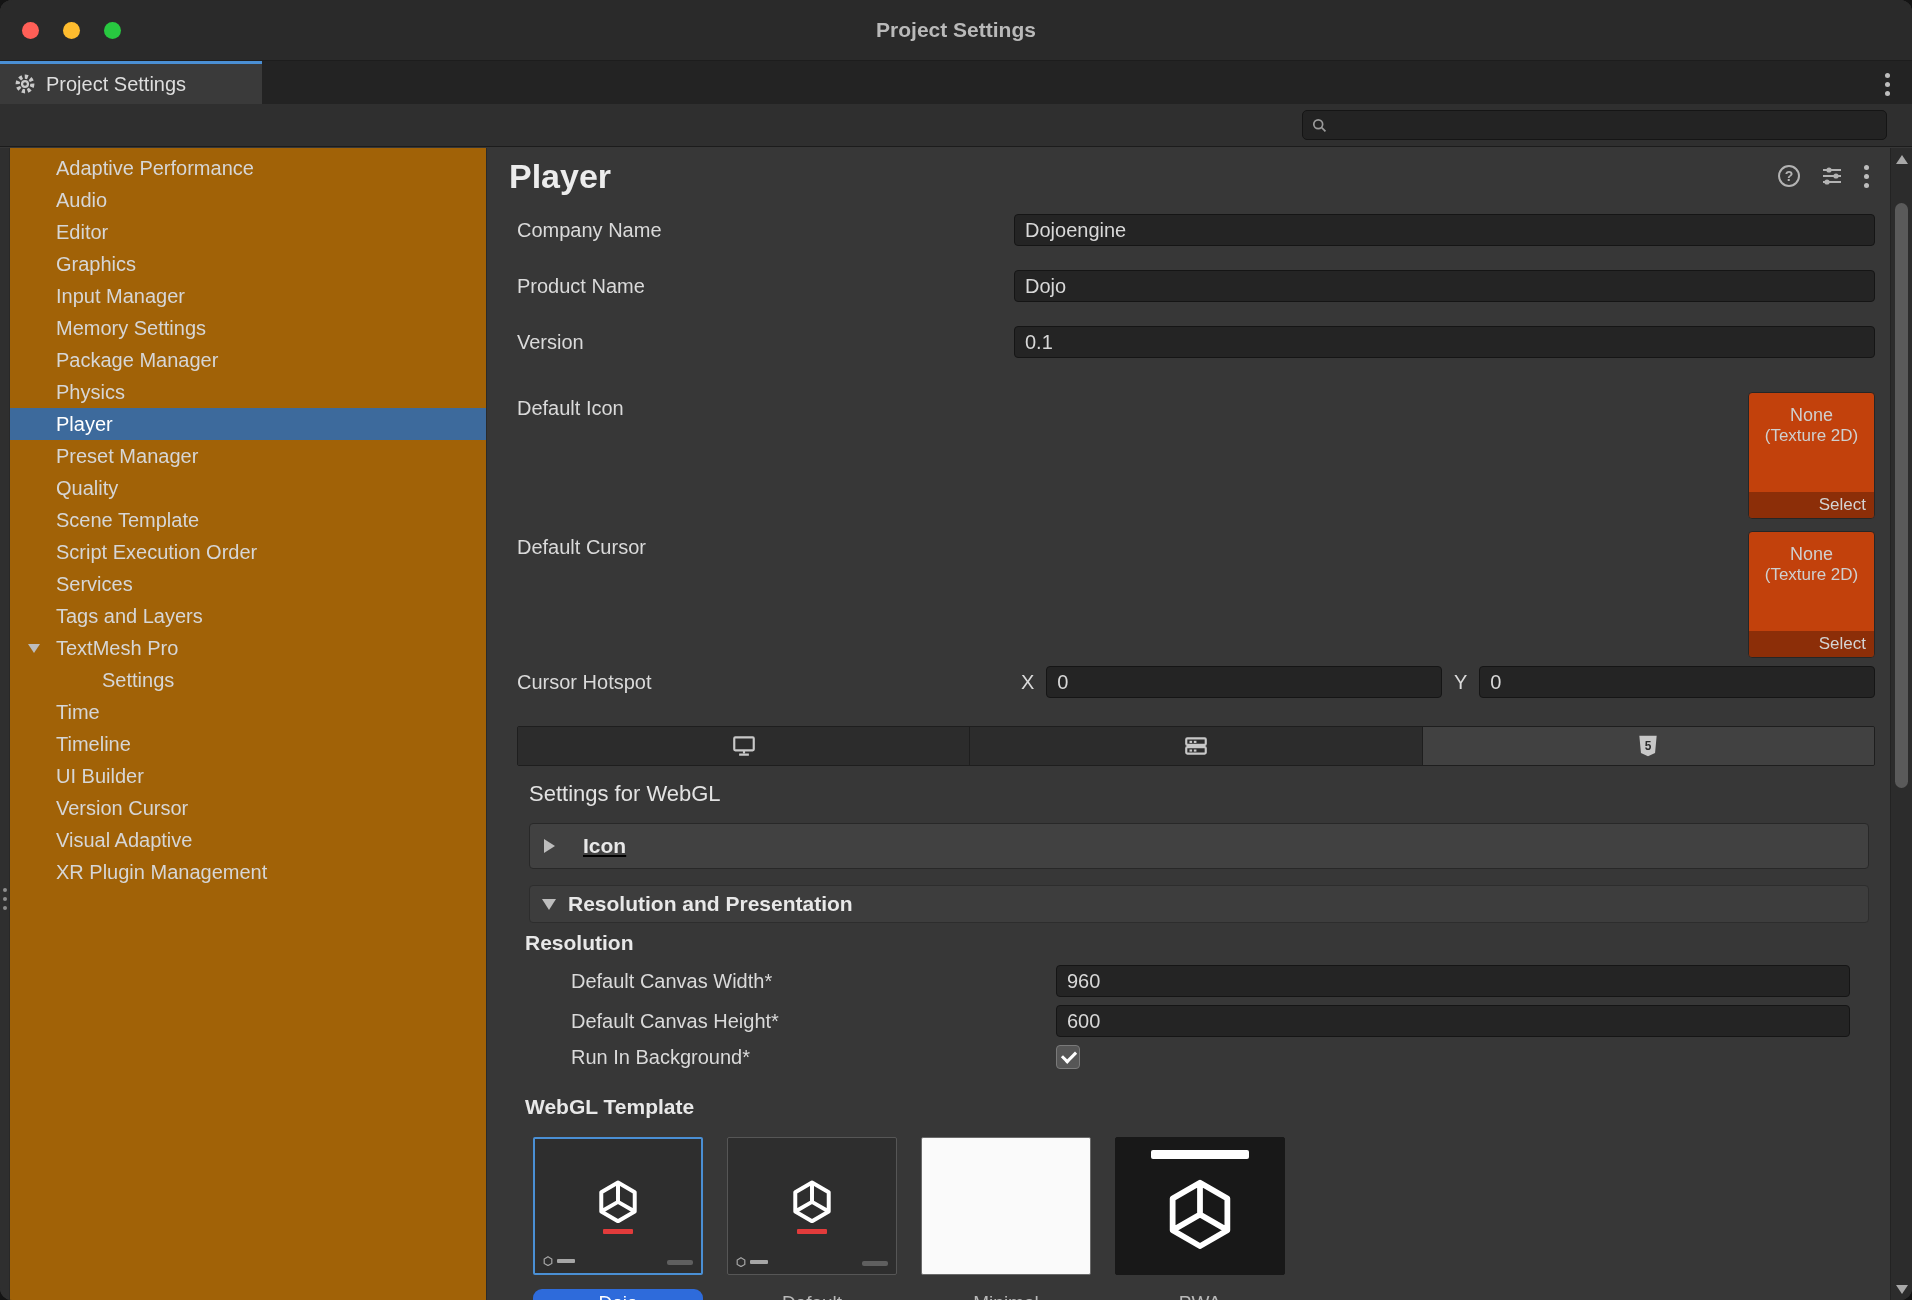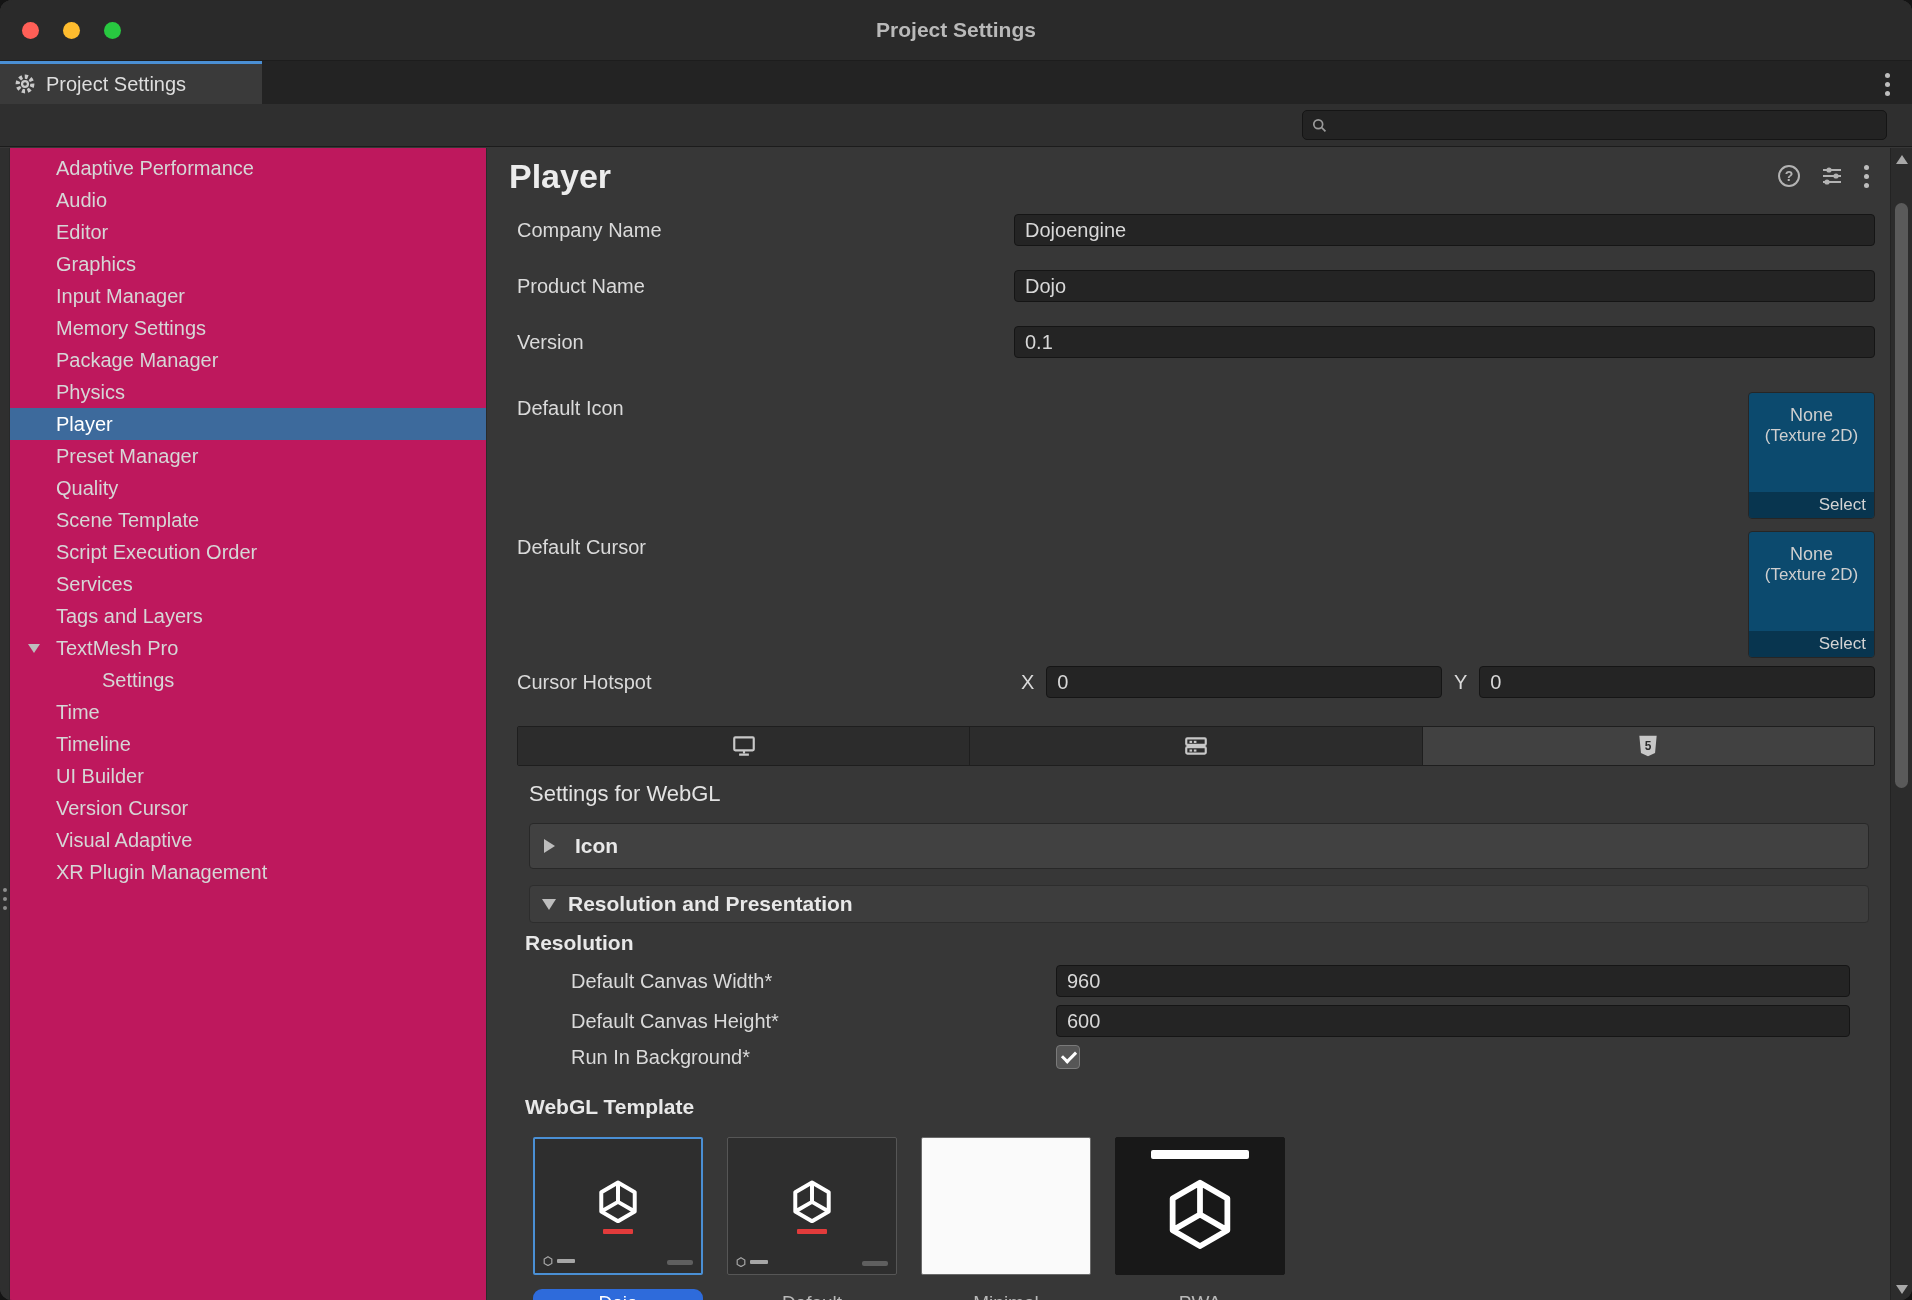--- a/index.html
+++ b/index.html
@@ -26,21 +26,21 @@
   .toolbar { position:relative; height:43px; background:#2f2f2f; border-bottom:1px solid #1c1c1c; }
   .searchbox { position:absolute; right:25px; top:6px; width:585px; height:30px; background:#232323; border:1px solid #151515; border-radius:5px; display:flex; align-items:center; padding:0 8px; gap:6px; }
   .searchbox input { flex:1; background:transparent; border:none; outline:none; color:#d8d8d8; font-size:18px; font-family:"Liberation Sans", sans-serif; }
 
   
   .content { position:absolute; top:148px; bottom:0; left:0; right:0; display:flex; }
   .edge { width:10px; background:#2f2f2f; border-right:1px solid #282828; position:relative; }
   .grip { position:absolute; top:740px; left:3px; width:4px; height:4px; border-radius:50%; background:#8d8d8d; box-shadow:0 9px 0 #8d8d8d, 0 18px 0 #8d8d8d; }
 
   
-  .sidebar { width:476px; background:#be185d; padding-top:4px; }
+  .sidebar { width:476px; background:#a16207; padding-top:4px; }
   .side-item { position:relative; height:32px; line-height:32px; padding-left:46px; font-size:20px; color:#d6d6d6; white-space:nowrap; cursor:default; }
   .side-item.selected { background:#3d6a9c; color:#ffffff; }
   .side-item.child { padding-left:92px; }
   .side-item .fold { position:absolute; left:18px; top:12px; width:0; height:0; border-top:9px solid #bdbdbd; border-left:6px solid transparent; border-right:6px solid transparent; }
 
   
   .main { flex:1; position:relative; background:#373737; border-left:1px solid #2a2a2a; overflow:hidden; }
   .panel-inner { display:flex; flex-direction:column; padding:0 15px 0 22px; }
 
   .hdr { display:flex; align-items:center; margin-top:6px; height:44px; }
@@ -51,37 +51,37 @@
 
   .frow { display:flex; align-items:center; margin:16px 0 8px 8px; }
   .frow:first-of-type { margin-top:16px; }
   .lab { flex:0 0 497px; font-size:20px; color:#dadada; }
   input.field { flex:1; min-width:0; height:32px; background:#242424; border:1px solid #151515; border-radius:4px; color:#d8d8d8; font-size:20px; padding:0 10px; font-family:"Liberation Sans", sans-serif; outline:none; }
 
   .trow { display:flex; align-items:flex-start; margin-left:8px; }
   .trow.icon-row { margin-top:26px; }
   .trow.cursor-row { margin-top:12px; }
   .trow .lab { line-height:32px; }
-  .texbox { width:127px; height:127px; margin-left:auto; background:#0c4a6e; border:1px solid #262626; border-radius:4px; position:relative; text-align:center; padding-top:12px; }
+  .texbox { width:127px; height:127px; margin-left:auto; background:#c2410c; border:1px solid #262626; border-radius:4px; position:relative; text-align:center; padding-top:12px; }
   .tex-none { font-size:18px; color:#cfcfcf; }
   .tex-type { font-size:17px; color:#cfcfcf; }
   .tex-select { position:absolute; bottom:0; left:0; right:0; height:26px; background:rgba(0,0,0,0.28); border-radius:0 0 4px 4px; font-size:17px; color:#d4d4d4; text-align:right; padding:3px 8px 0 0; }
 
   .hrow { display:flex; align-items:center; gap:12px; margin:8px 0 0 8px; }
   .hrow .lab { flex:0 0 492px; }
   .axis { font-size:20px; color:#dadada; }
 
   .plat { display:flex; height:40px; margin:28px 0 0 8px; border:1px solid #1e1e1e; border-radius:2px; overflow:hidden; }
   .ptab { flex:1; display:flex; align-items:center; justify-content:center; background:#2c2c2c; border-right:1px solid #1e1e1e; cursor:default; }
   .ptab:last-child { border-right:none; }
   .ptab.selected { background:#414141; }
 
   .settings-for { margin:14px 0 0 20px; height:28px; line-height:28px; font-size:22px; color:#e2e2e2; }
 
-  .secbox { margin:15px 6px 0 20px; height:46px; background:#414141; border:1px solid #282828; border-radius:4px; display:flex; align-items:center; gap:20px; padding-left:14px; }
+  .secbox { margin:15px 6px 0 20px; height:46px; background:#414141; border:1px solid #282828; border-radius:4px; display:flex; align-items:center; gap:28px; padding-left:14px;text-decoration:underline; }
   .sec-title { font-size:21px; font-weight:bold; color:#e8e8e8; }
   .tri-right { width:0; height:0; border-left:11px solid #bdbdbd; border-top:7px solid transparent; border-bottom:7px solid transparent; }
   .tri-down { width:0; height:0; border-top:11px solid #bdbdbd; border-left:7px solid transparent; border-right:7px solid transparent; }
 
   .res-head { margin:16px 6px 0 20px; height:38px; background:#3d3d3d; border:1px solid #2d2d2d; border-radius:4px; display:flex; align-items:center; gap:12px; padding-left:12px; }
 
   .subhead { margin:6px 0 0 16px; height:28px; line-height:28px; font-size:21px; font-weight:bold; color:#e8e8e8; }
   .rrow { display:flex; align-items:center; margin:8px 25px 0 62px; }
   .rrow .rlab { flex:0 0 485px; font-size:20px; color:#dadada; }
   .cb { width:24px; height:24px; background:#565656; border:1px solid #7a7a7a; border-radius:4px; position:relative; }

